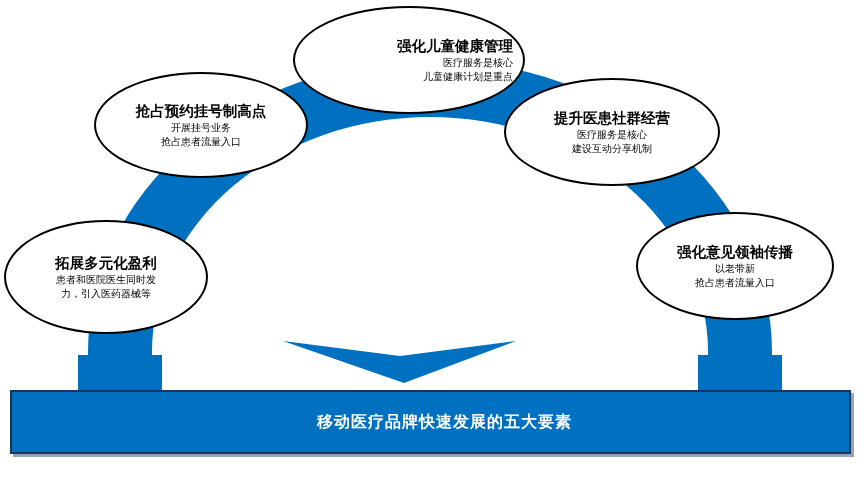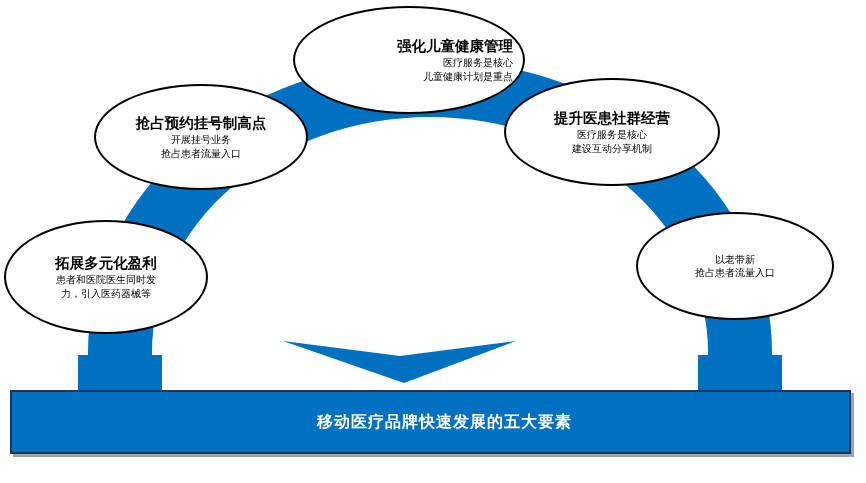--- a/index.html
+++ b/index.html
@@ -68,21 +68,21 @@
   }
   .node-line {
     font-size: 10px;
     color: #000000;
     line-height: 1.35;
     white-space: nowrap;
   }
   .node-lower-left .node-line { white-space: normal; }
 
   .node-top         { left: 293px; top: 6px;   width: 232px; height: 108px; align-items: flex-end; }
-  .node-upper-left  { left: 94px;  top: 84px;  width: 214px; height: 106px; align-items: center; }
+  .node-upper-left  { left: 94px;  top: 72px;  width: 214px; height: 106px; align-items: center; }
   .node-upper-right { left: 504px; top: 78px;  width: 216px; height: 108px; }
   .node-lower-left  { left: 4px;   top: 220px; width: 204px; height: 114px; }
   .node-lower-right { left: 636px; top: 212px; width: 198px; height: 108px; }
 </style>
 </head>
 <body>
 
 <div class="canvas">
 
   <div class="banner">
@@ -116,17 +116,18 @@
     <div class="node-line">建设互动分享机制</div>
   </div>
 
   <div class="node node-lower-left">
     <div class="node-title">拓展多元化盈利</div>
     <div class="node-line">患者和医院医生同时发</div>
     <div class="node-line">力，引入医药器械等</div>
   </div>
 
   <div class="node node-lower-right">
+    <div class="node-title">强化意见领袖传播</div>
     <div class="node-line">以老带新</div>
     <div class="node-line">抢占患者流量入口</div>
   </div>
 
 </div>
 
 </body></html>

